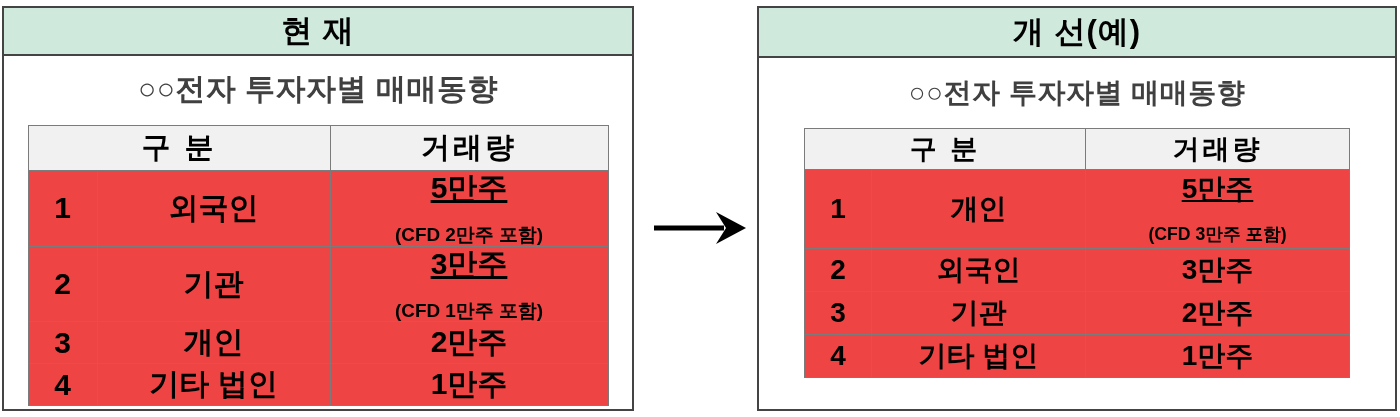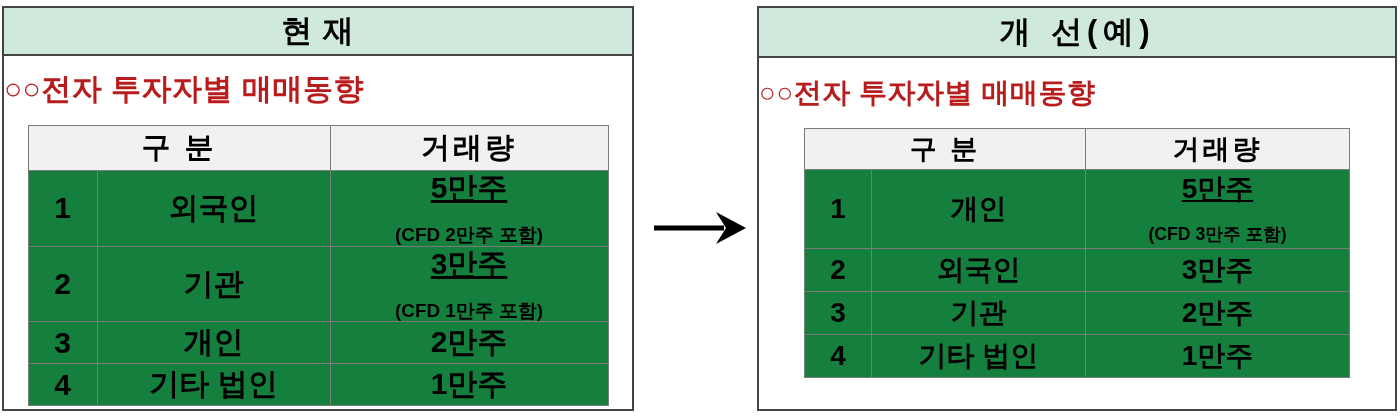--- a/index.html
+++ b/index.html
@@ -39,40 +39,41 @@
     background: #cfeadc;
     border-bottom: 2px solid #444444;
     display: flex;
     align-items: center;
     justify-content: center;
     color: #000000;
     font-weight: bold;
     font-size: 31px;
     letter-spacing: 1px;
   }
-  .panel.right .panel-header { height: 50px; font-family: Liberation Mono, monospace; }
+  .panel.right .panel-header { height: 50px; }
 
   .panel-subtitle {
+    text-align: center;
     font-weight: bold;
-    color: #b91c1c;
+    color: #404040;
     font-size: 29px;
     letter-spacing: 0.5px;
   }
   .panel.left  .panel-subtitle { margin-top: 13px; font-size: 30px; }
   .panel.right .panel-subtitle { margin-top: 16px; font-size: 28px; }
 
   
   .tbl-wrap { display: flex; justify-content: center; }
   .panel.left  .tbl-wrap { margin-top: 15px; }
   .panel.right .tbl-wrap { margin-top: 16px; }
 
   table.grid {
     border-collapse: collapse;
     table-layout: fixed;
-    background: #15803d;
+    background: #ef4444;
   }
   table.grid,
   table.grid th,
   table.grid td {
     border: 1px solid #7b7b7b;
   }
   table.grid th,
   table.grid td {
     text-align: center;
     vertical-align: middle;

